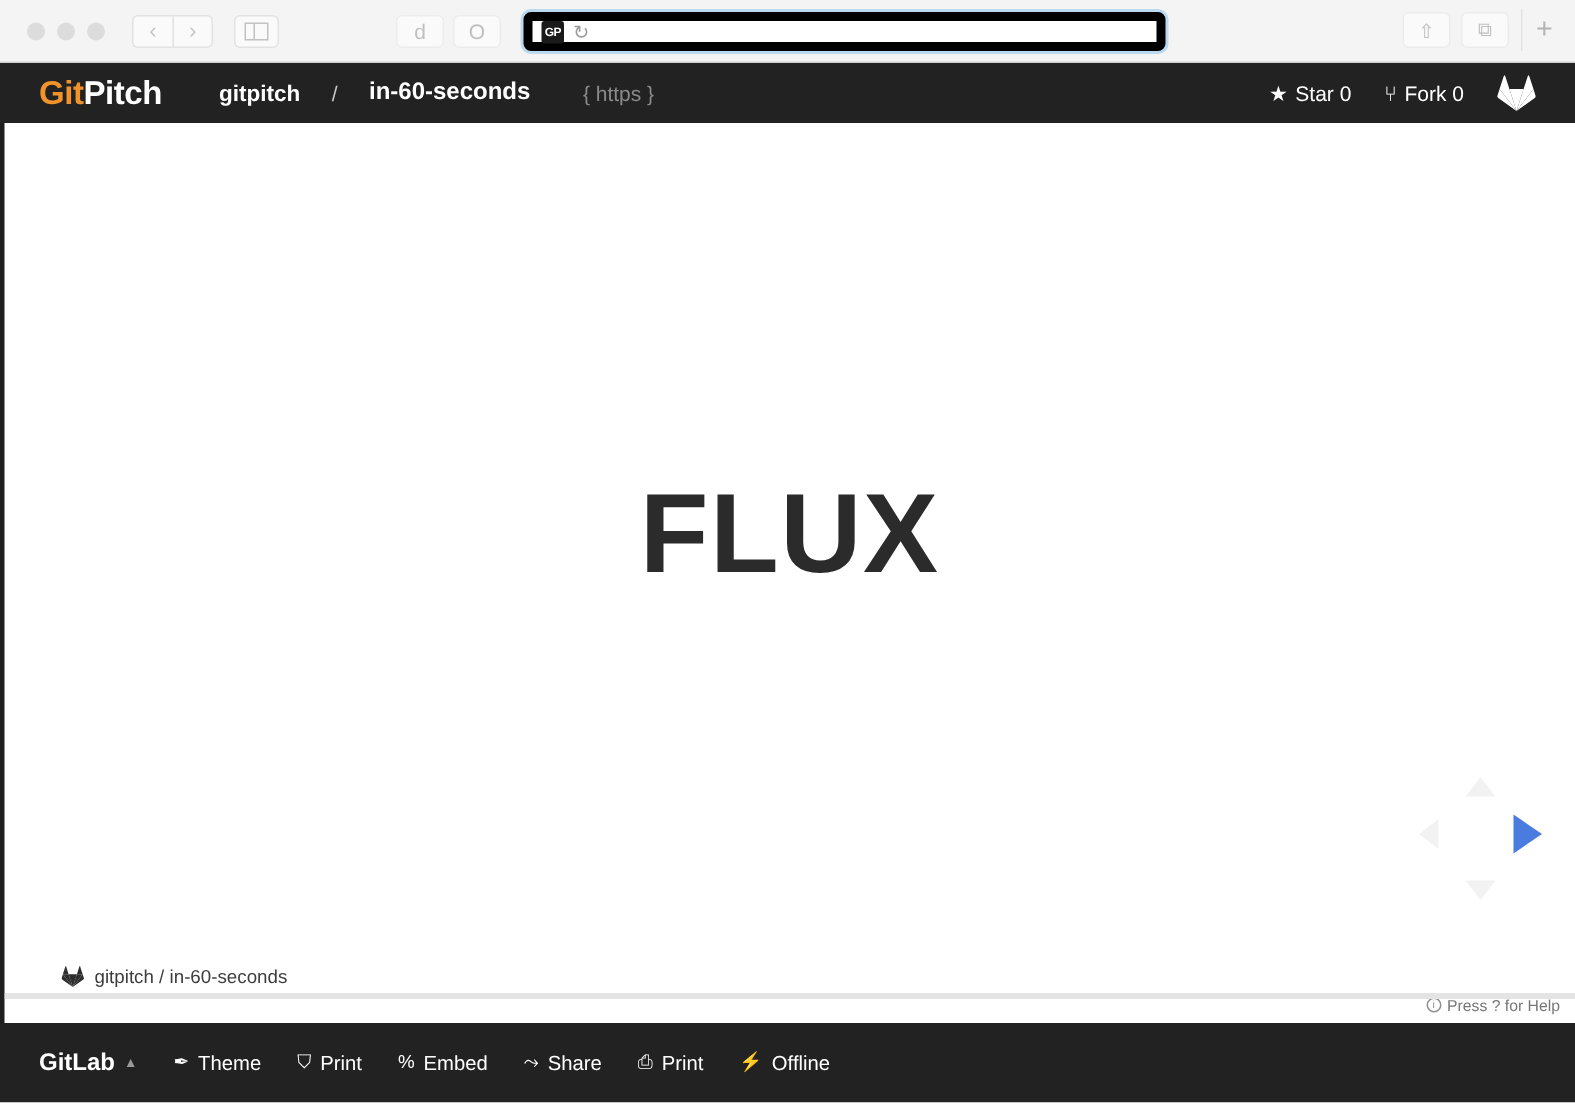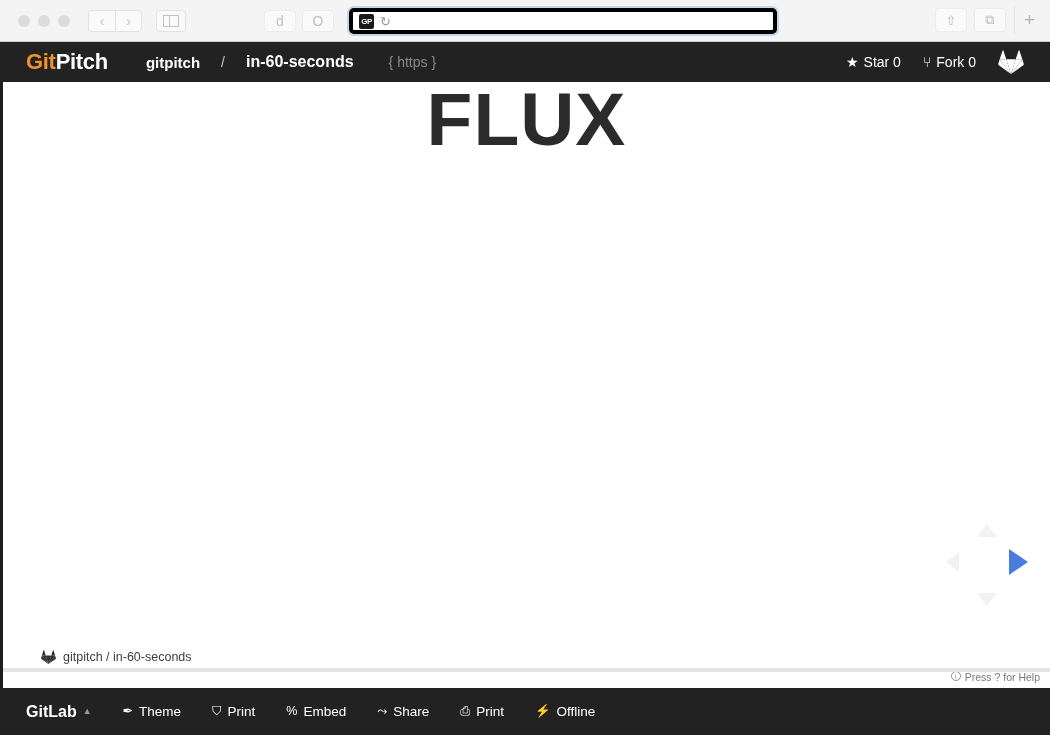--- a/index.html
+++ b/index.html
@@ -42,21 +42,21 @@
     width:32px; height:22px; border:1px solid #ececec; border-radius:4px; background:#fafafa;
     display:flex; align-items:center; justify-content:center;
     color:#c0c0c0; font-size:14px;
   }
 
   .urlwrap {
     position:absolute; left:349px; top:8px; width:428px; height:26px;
   }
   .urlbar {
     width:100%; height:100%;
-    background:#ffffff; border:4px solid #000000; border-radius:5px;
+    background:#ffffff; border:6px solid #000000; border-radius:5px;
     box-shadow:0 0 0 2px rgba(120,185,235,0.45);
     display:flex; align-items:center; padding:0 6px; gap:6px;
   }
   .favicon {
     width:15px; height:15px; background:#1a1a1a; border-radius:2px;
     color:#fff; font-size:8px; font-weight:bold;
     display:flex; align-items:center; justify-content:center; flex-shrink:0;
     letter-spacing:-0.5px;
   }
   .urltext { font-size:12.5px; color:#111; white-space:nowrap; flex:1; }
@@ -93,22 +93,22 @@
   .fox-white { width:26px; height:24px; display:block; }
 
   
   .slide-wrap {
     flex:1; background:#ffffff; position:relative;
     border-left:3px solid #1e1e1e;
     overflow:hidden;
   }
   .slide-content {
     position:absolute; inset:0;
-    display:flex; flex-direction:column;
-    align-items:center; justify-content:space-between;
+    display:flex; flex-direction:row;
+    align-items:center; justify-content:center;
     padding-bottom:54px;
   }
   .slide-title {
     font-size:75px; font-weight:bold; color:#2b2b2b;
     letter-spacing:1px; line-height:1;
   }
   .slide-sub {
     font-size:30px; color:#3a3a3a; margin-top:42px; font-weight:400;
   }
 
@@ -157,22 +157,22 @@
     border-right:13px solid #f2f2f2;
   }
   .arr-right {
     top:25px; right:0;
     border-top:13px solid transparent; border-bottom:13px solid transparent;
     border-left:19px solid #4a7ce0;
   }
 
   
   .bottom-bar {
-    height:47px; background:#222222; flex-shrink:0;
-    display:flex; align-items:center; padding:0 26px; gap:31px;
+    height:53px; background:#222222; flex-shrink:0;
+    display:flex; align-items:center; padding:0 26px; gap:24px;
   }
   .gitlab-menu { display:flex; align-items:center; gap:6px; }
   .gitlab-menu .gl-label { color:#ffffff; font-size:16px; font-weight:bold; }
   .caret-up { color:#9a9a9a; font-size:9px; line-height:1; }
   .tool-item {
     color:#ffffff; font-size:13.5px;
     display:flex; align-items:center; gap:6px;
   }
   .tool-ico { font-size:12.5px; line-height:1; display:inline-block; }
 </style>

